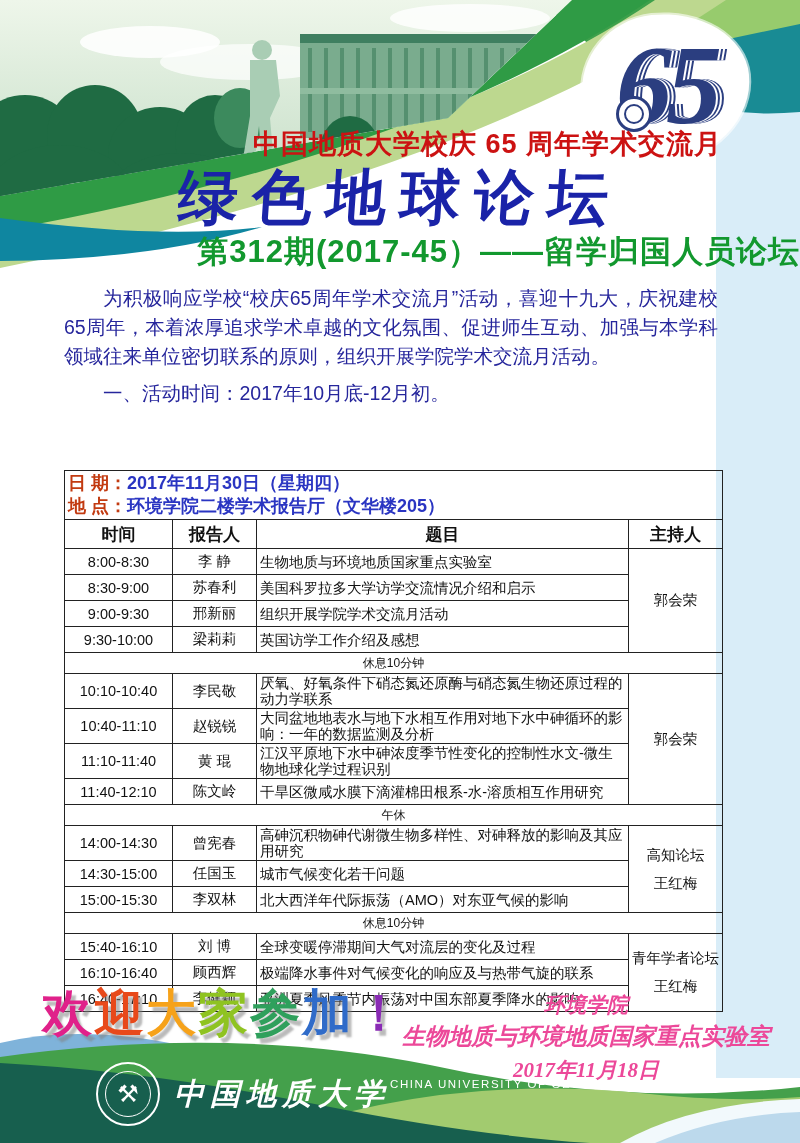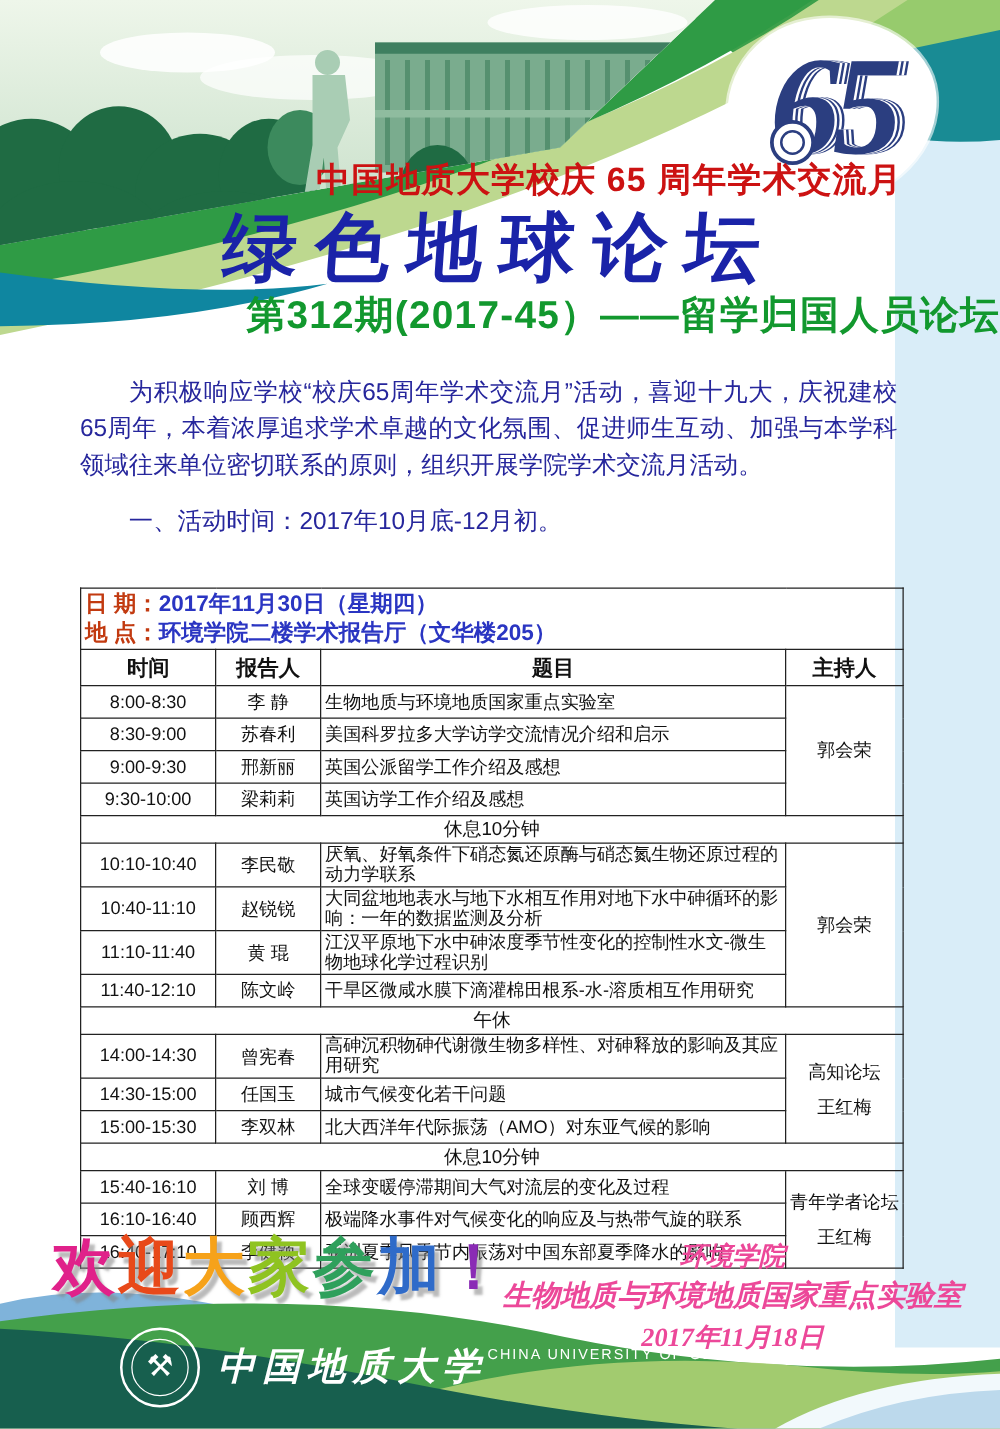--- a/index.html
+++ b/index.html
@@ -56,42 +56,42 @@
   .sub-title{
     position:absolute;top:231px;left:0;width:800px;text-align:right;
     font-size:31px;font-weight:bold;color:#12982e;letter-spacing:1px;
   }
 
   
   .intro{
     position:absolute;top:284px;left:64px;width:654px;
     color:#26269c;font-size:19.5px;line-height:29px;text-align:justify;
   }
-  .intro p{margin:16px 0 8px 0;text-indent:2em;}
+  .intro p{margin:0 0 8px 0;text-indent:2em;}
 
   
   .sched-wrap{position:absolute;top:470px;left:64px;width:658px;}
   table.sched{
     border-collapse:collapse;table-layout:fixed;width:658px;
     font-size:14.5px;color:#111;
   }
   table.sched td{border:1px solid #222;padding:1px 3px;vertical-align:middle;}
   td.info-cell{padding:2px 0 4px 92px;line-height:23px;}
   .info-line{font-size:18px;font-weight:bold;white-space:nowrap;}
   .info-label{color:#c23a10;}
   .info-value{color:#2a35c2;}
   tr.col-head td{
     text-align:center;font-size:17px;font-weight:bold;height:26px;padding:1px 2px;
   }
   td.time-cell{text-align:center;height:23px;white-space:nowrap;}
   td.speaker-cell{text-align:center;}
   td.title-cell{text-align:left;padding-left:5px;line-height:16px;}
   td.host-cell{text-align:center;}
   td.host-cell .host-line{margin:9px 0;}
-  td.break-cell{text-align:center;height:18px;font-size:15px;padding:0;}
+  td.break-cell{text-align:center;height:18px;font-size:12px;padding:0;}
 
   
   .welcome{
     position:absolute;left:42px;top:980px;white-space:nowrap;
     font-size:50px;font-weight:bold;letter-spacing:2px;z-index:5;
   }
   .welcome span{text-shadow:4px 5px 2px rgba(130,130,130,.55);}
   .org-block{
     position:absolute;left:396px;top:990px;width:380px;text-align:center;z-index:5;
     color:#ec4899;font-weight:bold;font-style:italic;
@@ -249,21 +249,21 @@
             </td>
           </tr>
           <tr>
             <td class="time-cell">8:30-9:00</td>
             <td class="speaker-cell">苏春利</td>
             <td class="title-cell">美国科罗拉多大学访学交流情况介绍和启示</td>
           </tr>
           <tr>
             <td class="time-cell">9:00-9:30</td>
             <td class="speaker-cell">邢新丽</td>
-            <td class="title-cell">英国公派留学工作介绍及感想</td>
+            <td class="title-cell">组织开展学院学术交流月活动</td>
           </tr>
           <tr>
             <td class="time-cell">9:30-10:00</td>
             <td class="speaker-cell">梁莉莉</td>
             <td class="title-cell">英国访学工作介绍及感想</td>
           </tr>
           <tr>
             <td colspan="4" class="break-cell">休息10分钟</td>
           </tr>
           <tr>

